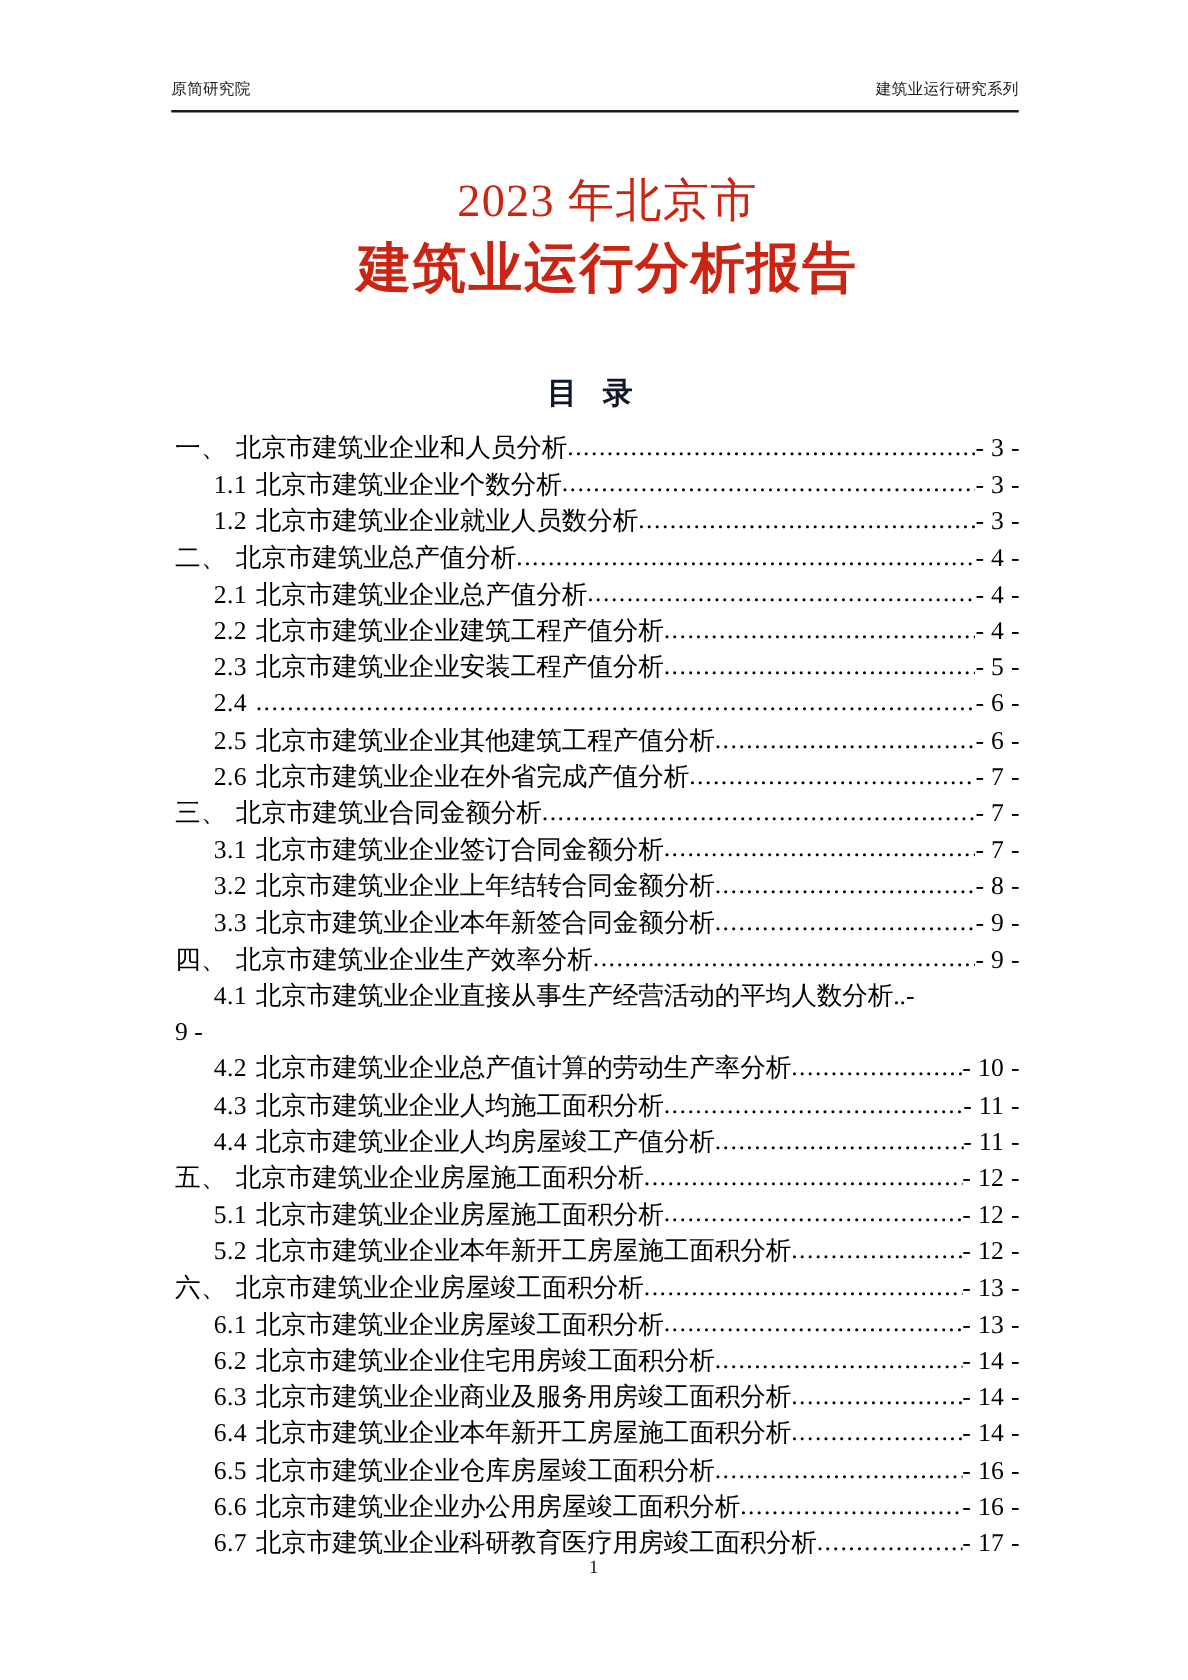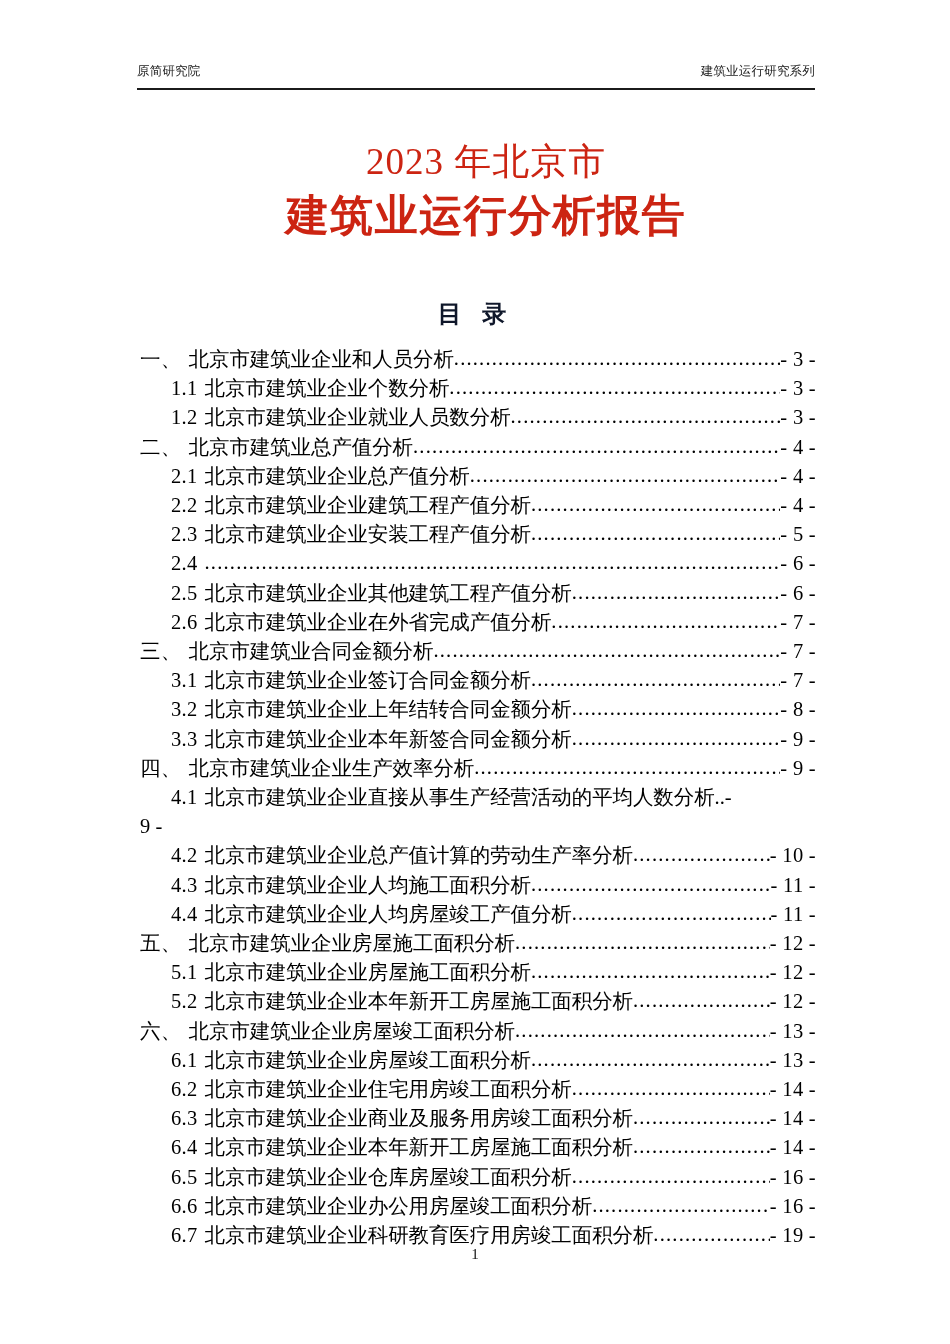--- a/index.html
+++ b/index.html
@@ -357,19 +357,19 @@
       <div class="toc-entry level-2">
         <span class="toc-num">6.6</span>
         <span class="toc-label">北京市建筑业企业办公用房屋竣工面积分析</span>
         <span class="toc-leader"></span>
         <span class="toc-page">- 16 -</span>
       </div>
       <div class="toc-entry level-2">
         <span class="toc-num">6.7</span>
         <span class="toc-label">北京市建筑业企业科研教育医疗用房竣工面积分析</span>
         <span class="toc-leader"></span>
-        <span class="toc-page">- 19 -</span>
+        <span class="toc-page">- 17 -</span>
       </div>
     </div>
 
   <div class="footer-page">1</div>
 
 </div>
 
 </body></html>

